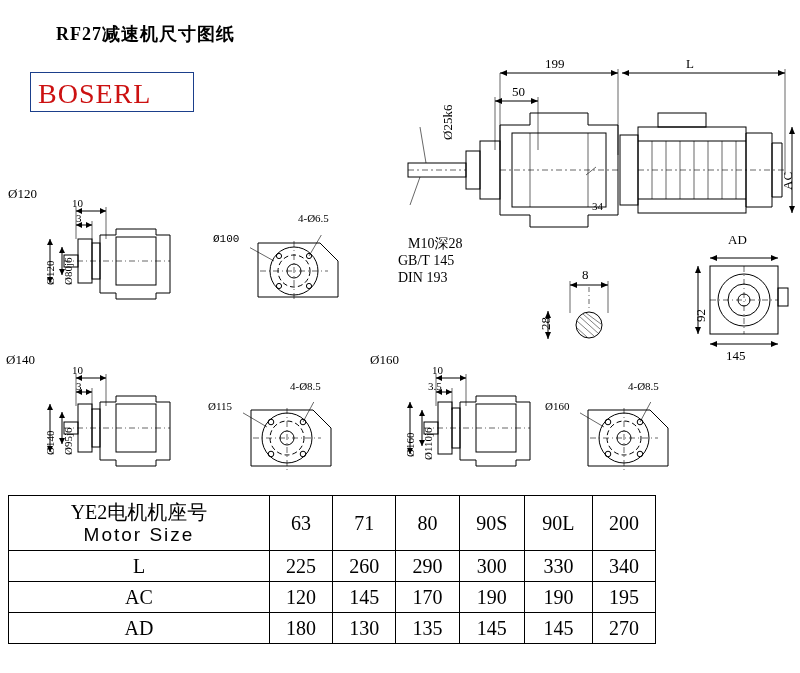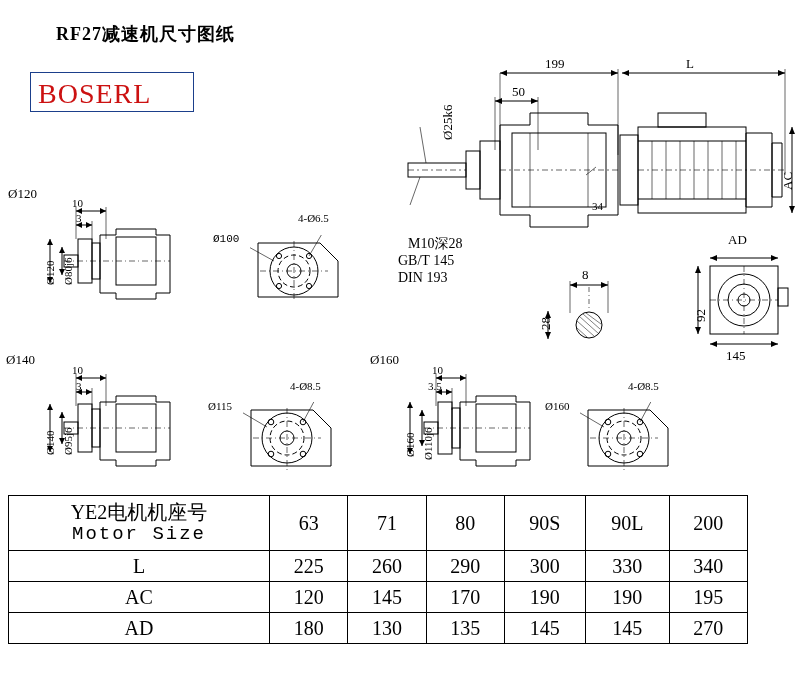--- a/index.html
+++ b/index.html
@@ -36,36 +36,36 @@
     font-size:13px;
     white-space:nowrap;
   }
   .dimtxt.small{font-size:11px;}
   .vert{
     transform-origin:0 0;
     transform:rotate(-90deg);
   }
   
   #spec-table{
-    position:absolute;left:8px;top:495px;width:740px;
+    position:absolute;left:8px;top:495px;width:648px;
     border-collapse:collapse;
     font-family:"Liberation Serif", serif;
   }
   #spec-table td{
     border:1px solid #000;
     text-align:center;
     font-size:20px;
     height:30px;
     padding:0;
   }
   #spec-table td.rowhdr{width:260px;font-size:20px;}
   #spec-table tr.head td{height:54px;}
   #spec-table tr.head td.rowhdr{line-height:1.15;}
   .cn{font-family:"Liberation Serif", serif;}
-  .mono{font-family:Liberation Mono, monospace;font-size:19px;letter-spacing:2px;}
+  .mono{font-family:Liberation Sans, sans-serif;font-size:19px;letter-spacing:2px;}
   svg{display:block;}
   .note{
     font-family:"Liberation Serif", serif;
     font-size:14px;
     line-height:17px;
     white-space:nowrap;
   }
 </style>
 </head>
 <body>

